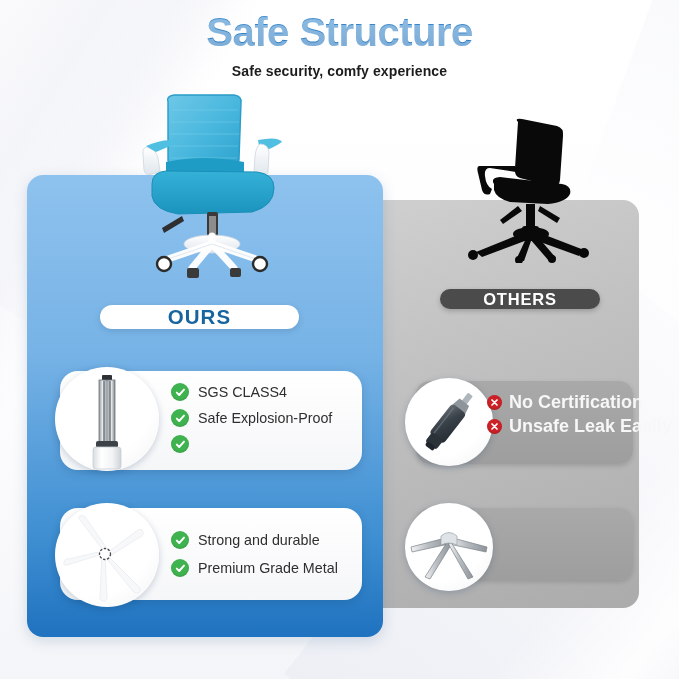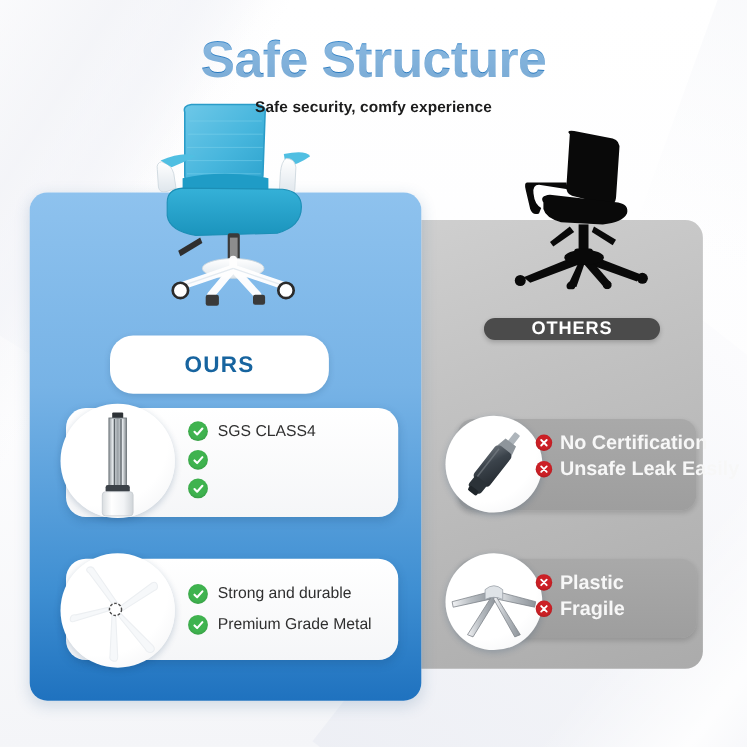--- a/index.html
+++ b/index.html
@@ -60,22 +60,22 @@
 
   
   #header {
     position: absolute;
     top: 0; left: 0; right: 0;
     text-align: center;
     z-index: 6;
   }
   #title {
     margin: 0;
-    padding-top: 26px;
-    font-size: 47px;
+    padding-top: 10px;
+    font-size: 40px;
     font-weight: bold;
     letter-spacing: -0.5px;
     color: #2f86cf;
     background: linear-gradient(180deg, #4f9ad9 0%, #1f71b8 100%);
     -webkit-background-clip: text;
     background-clip: text;
     -webkit-text-fill-color: transparent;
     text-shadow: 0 1px 0 rgba(255,255,255,.4);
   }
   #subtitle {
@@ -114,21 +114,21 @@
   .pill {
     position: absolute;
     display: flex;
     align-items: center;
     justify-content: center;
     font-weight: bold;
     z-index: 7;
   }
   #pill-ours {
     left: 100px; top: 305px;
-    width: 199px; height: 53px;
+    width: 199px; height: 24px;
     border-radius: 21px;
     background: #ffffff;
     color: #17649f;
     font-size: 20.5px;
     letter-spacing: 1.1px;
     box-shadow: 0 2px 6px rgba(20,60,100,.18);
   }
   #pill-others {
     left: 440px; top: 289px;
     width: 160px; height: 20px;
@@ -377,20 +377,21 @@
           </svg>
       </span>
       <span class="feature-text-ours">SGS CLASS4</span>
     </div>
     <div class="feature">
       <span class="icon-check">
         <svg width="11" height="11" viewBox="0 0 11 11">
             <path d="M1.8 5.6 L4.2 8 L9 2.6" stroke="#ffffff" stroke-width="1.9" fill="none" stroke-linecap="round" stroke-linejoin="round"></path>
           </svg>
       </span>
+      <span class="feature-text-ours">Safe Explosion-Proof</span>
     </div>
     <div class="feature">
       <span class="icon-check">
         <svg width="11" height="11" viewBox="0 0 11 11">
             <path d="M1.8 5.6 L4.2 8 L9 2.6" stroke="#ffffff" stroke-width="1.9" fill="none" stroke-linecap="round" stroke-linejoin="round"></path>
           </svg>
       </span>
     </div>
   </div>
 
@@ -478,32 +479,14 @@
       <g fill="url(#grayLegG)" stroke="#7b8187" stroke-width=".7">
         <path d="M44 34 L6 44 L7 49 L44 41 Z"></path>
         <path d="M44 34 L82 44 L81 49 L44 41 Z"></path>
         <path d="M44 36 L20 74 L25 76 L46 42 Z"></path>
         <path d="M44 36 L68 74 L63 76 L44 42 Z"></path>
         <path d="M44 30 L40 40 L48 40 Z"></path>
       </g>
       <path d="M36 33 Q44 26 52 33 L52 42 Q44 38 36 42 Z" fill="#dfe3e7" stroke="#9aa0a6" stroke-width=".7"></path>
     </svg>
   </div>
-  <div id="list-others-2" class="feature-list">
-    <div class="feature feature-others">
-      <span class="icon-cross">
-        <svg width="9" height="9" viewBox="0 0 9 9">
-            <path d="M2 2 L7 7 M7 2 L2 7" stroke="#ffffff" stroke-width="1.7" stroke-linecap="round"></path>
-          </svg>
-      </span>
-      <span class="feature-text-others">Plastic</span>
-    </div>
-    <div class="feature feature-others">
-      <span class="icon-cross">
-        <svg width="9" height="9" viewBox="0 0 9 9">
-            <path d="M2 2 L7 7 M7 2 L2 7" stroke="#ffffff" stroke-width="1.7" stroke-linecap="round"></path>
-          </svg>
-      </span>
-      <span class="feature-text-others">Fragile</span>
-    </div>
-  </div>
 
 </div>
 
 </body></html>

